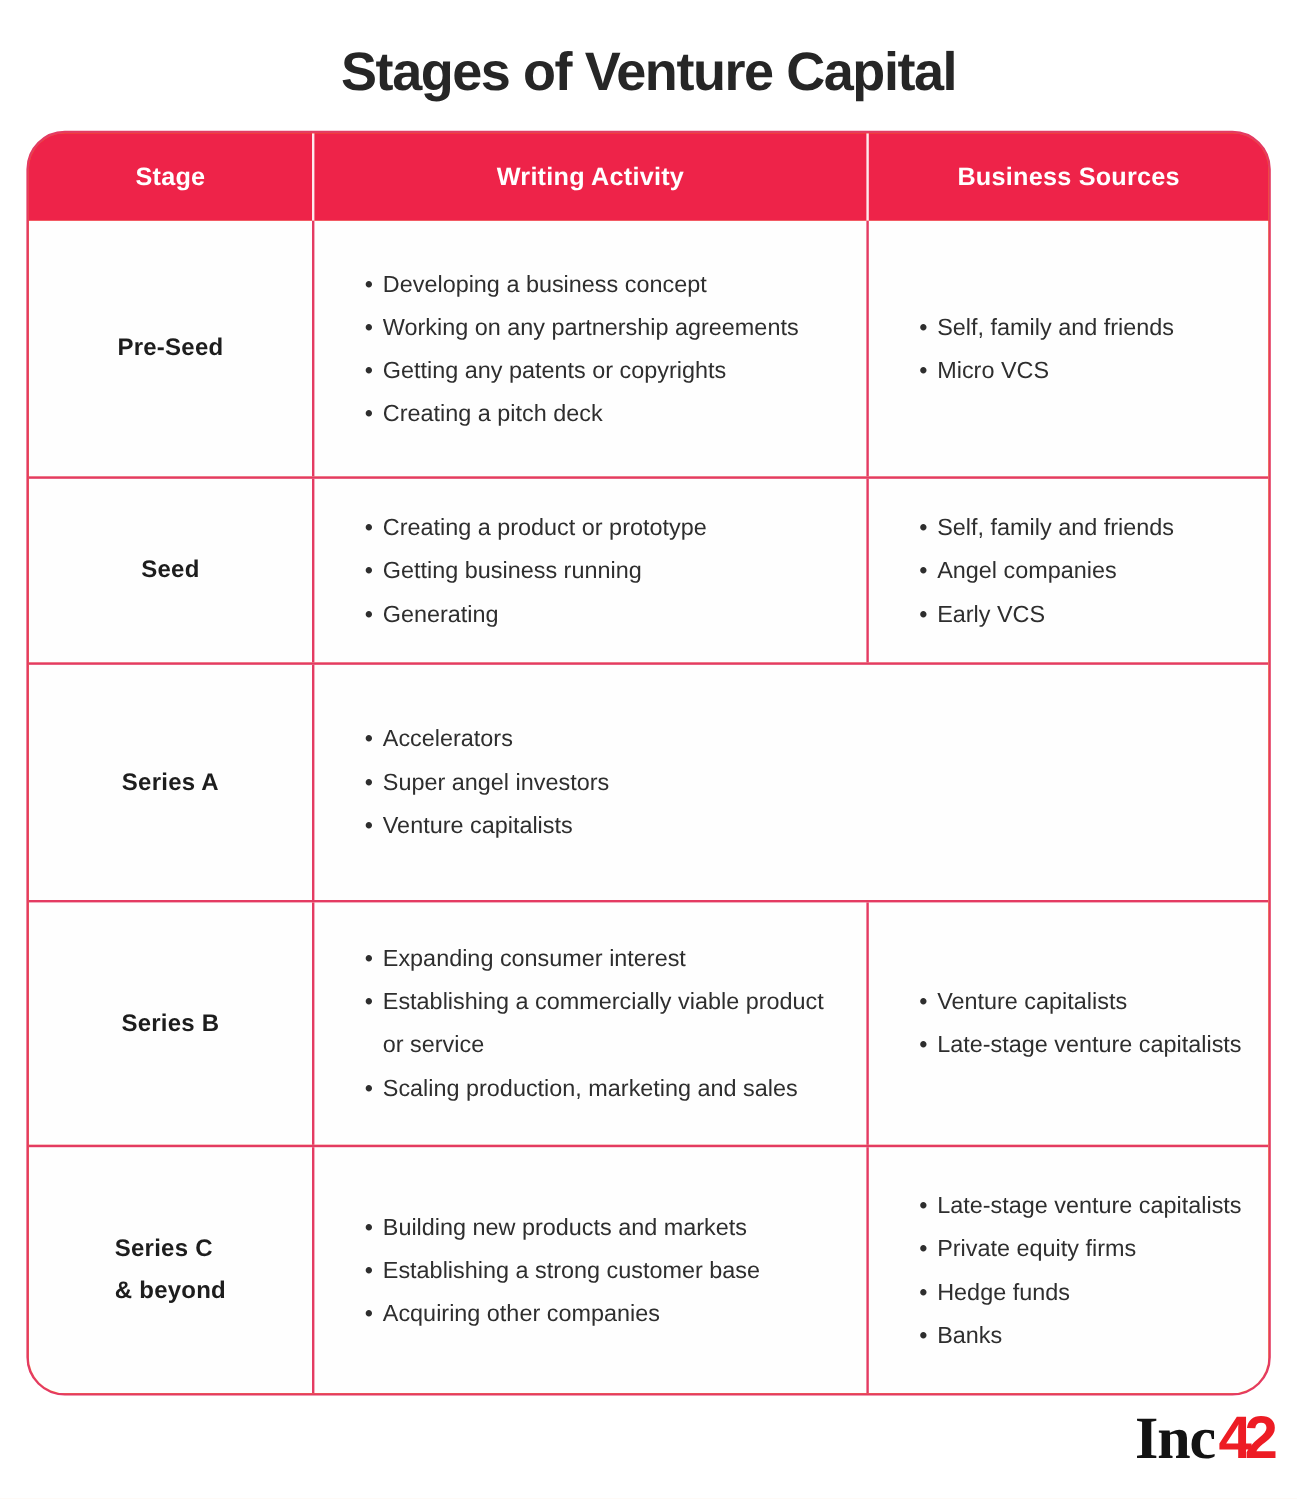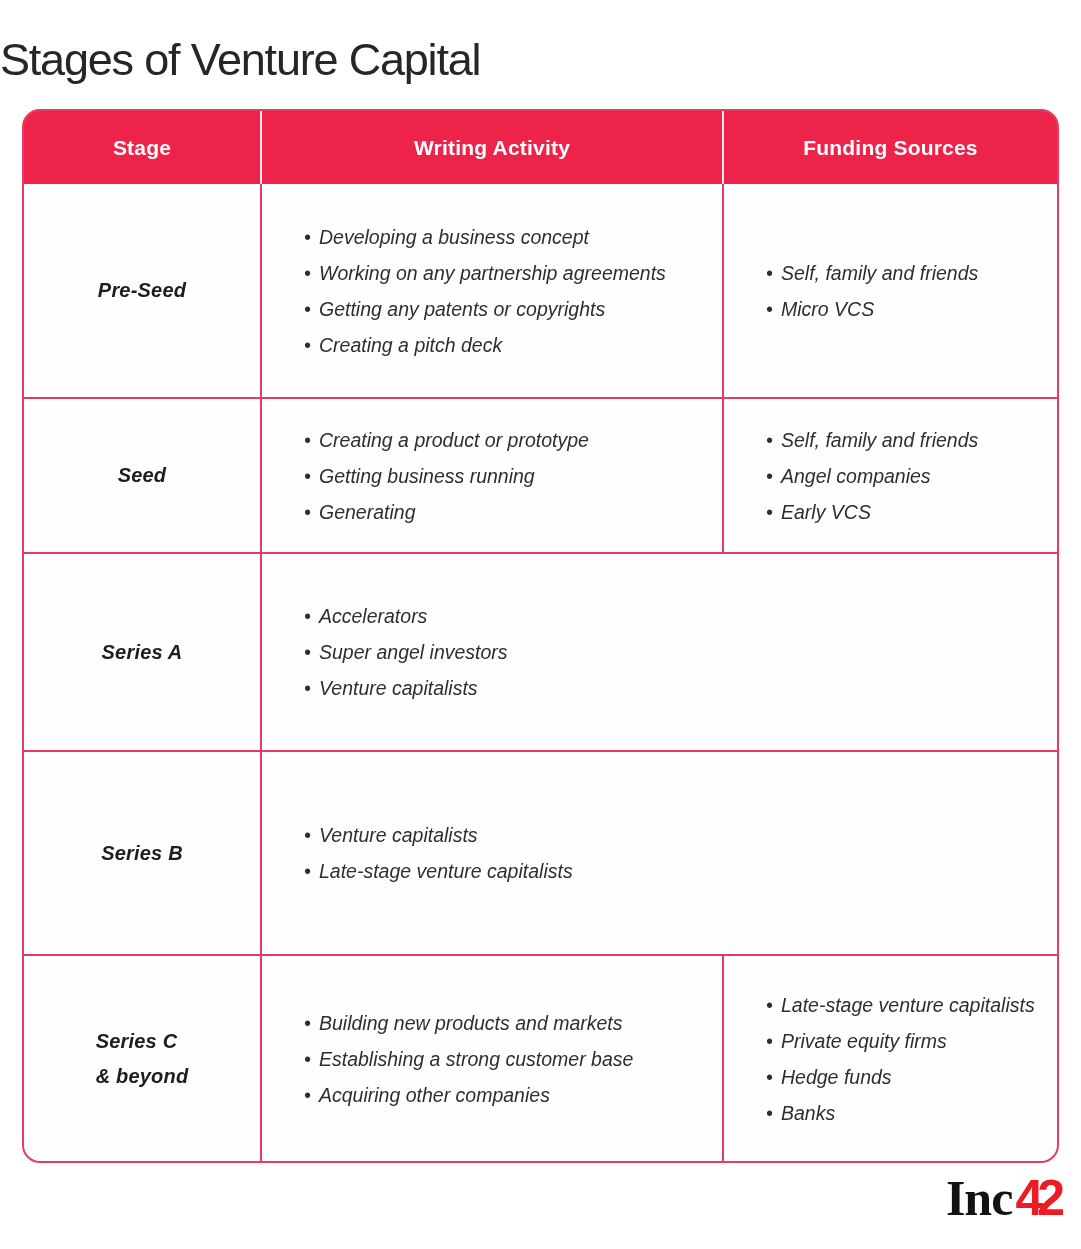--- a/index.html
+++ b/index.html
@@ -12,31 +12,31 @@
     --logo-red:#ed1c24;
   }
   *{box-sizing:border-box;margin:0;padding:0;}
   html,body{background:#ffffff;}
   body{
     width:1081px;height:1249px;overflow:hidden;
     font-family:"Liberation Sans","DejaVu Sans",sans-serif;
   }
   .page-title{
     margin-top:34px;
-    text-align:left;
+    text-align:center;
     font-size:45px;
-    font-weight:400;
+    font-weight:700;
     letter-spacing:-1.2px;
     color:var(--title-color);
   }
   .vc-table{
     width:1037px;
     margin:23px auto 0 auto;
     border:2px solid var(--border);
-    border-radius:18px;
+    border-radius:32px;
     overflow:hidden;
     background:#f97316;
   }
   .thead{
     display:flex;
     height:73px;
     background:var(--accent);
   }
   .th{
     display:flex;align-items:center;justify-content:center;
@@ -53,21 +53,20 @@
   }
   .trow + .trow{border-top:2px solid var(--border);}
   .trow:nth-child(1){min-height:213px;}
   .trow:nth-child(2){min-height:155px;}
   .trow:nth-child(3){min-height:198px;}
   .trow:nth-child(4){min-height:204px;}
   .trow:nth-child(5){min-height:207px;}
   .tcell{
     display:flex;align-items:center;
     padding:16px 14px 16px 40px;
-    font-style:italic;
   }
   .tcell + .tcell{border-left:2px solid var(--border);}
   .stage-cell{
     justify-content:center;
     padding:16px 20px;
   }
   .stage-inner{text-align:left;}
   .stage-line{
     font-size:20px;font-weight:700;color:var(--stage-color);
     line-height:35px;letter-spacing:0.2px;
@@ -105,21 +104,21 @@
 </style>
 </head>
 <body>
 
 <h1 class="page-title">Stages of Venture Capital</h1>
 
 <div class="vc-table">
   <div class="thead">
     <div class="th col-stage">Stage</div>
     <div class="th col-activity">Writing Activity</div>
-    <div class="th col-funding">Funding Sources</div>
+    <div class="th col-funding">Business Sources</div>
   </div>
   <div>
   <div class="trow">
     <div class="tcell stage-cell col-stage">
       <div class="stage-inner">
             <div class="stage-line">Pre-Seed</div>
           </div>
     </div>
     <div class="tcell col-activity">
       <div class="cell-inner">
@@ -173,20 +172,27 @@
           </div>
     </div>
   </div>
 
   <div class="trow">
     <div class="tcell stage-cell col-stage">
       <div class="stage-inner">
             <div class="stage-line">Series B</div>
           </div>
     </div>
+    <div class="tcell col-activity">
+      <div class="cell-inner">
+            <div class="bullet">Expanding consumer interest</div>
+            <div class="bullet">Establishing a commercially viable product or service</div>
+            <div class="bullet">Scaling production, marketing and sales</div>
+          </div>
+    </div>
     <div class="tcell col-funding">
       <div class="cell-inner">
             <div class="bullet">Venture capitalists</div>
             <div class="bullet">Late-stage venture capitalists</div>
           </div>
     </div>
   </div>
 
   <div class="trow">
     <div class="tcell stage-cell col-stage">

